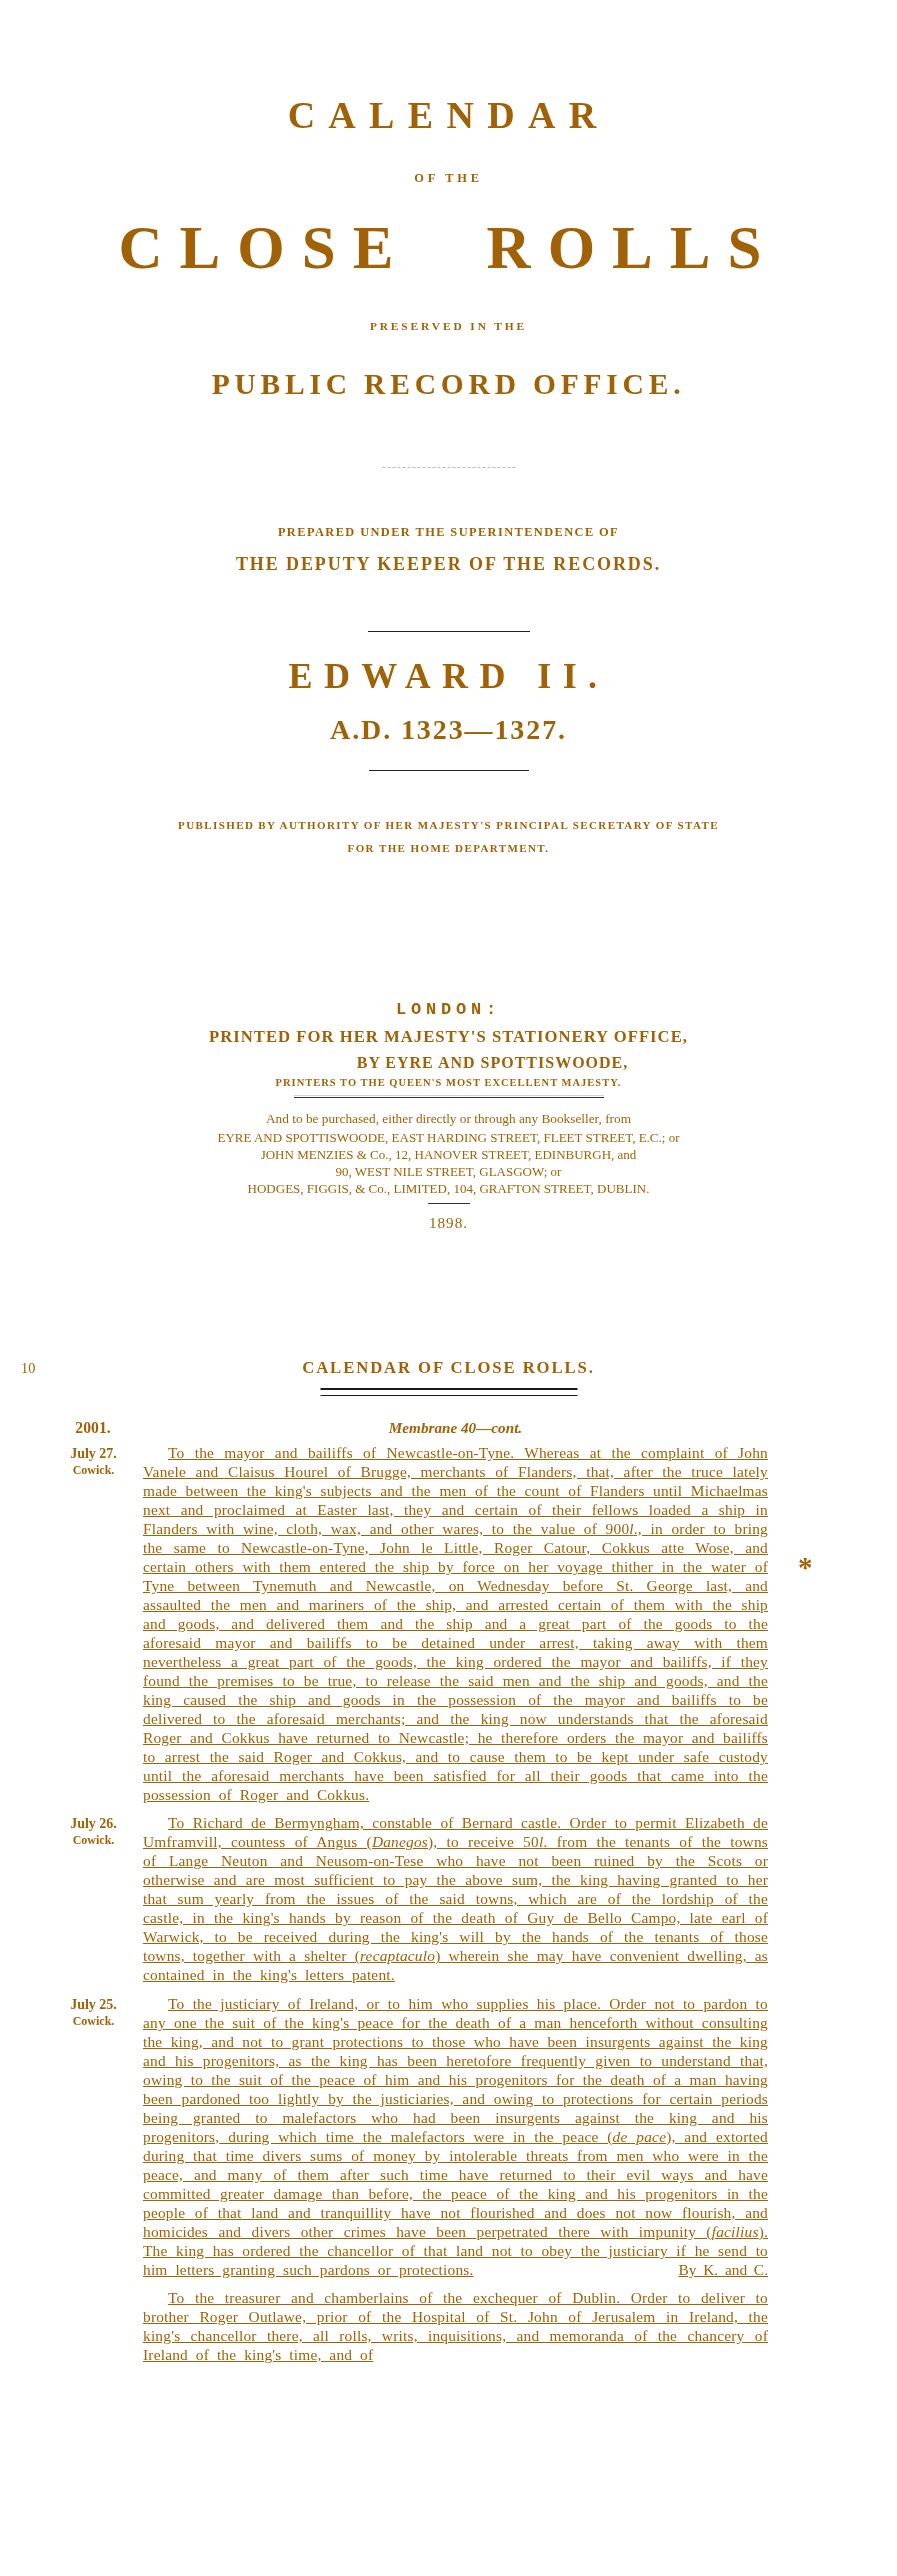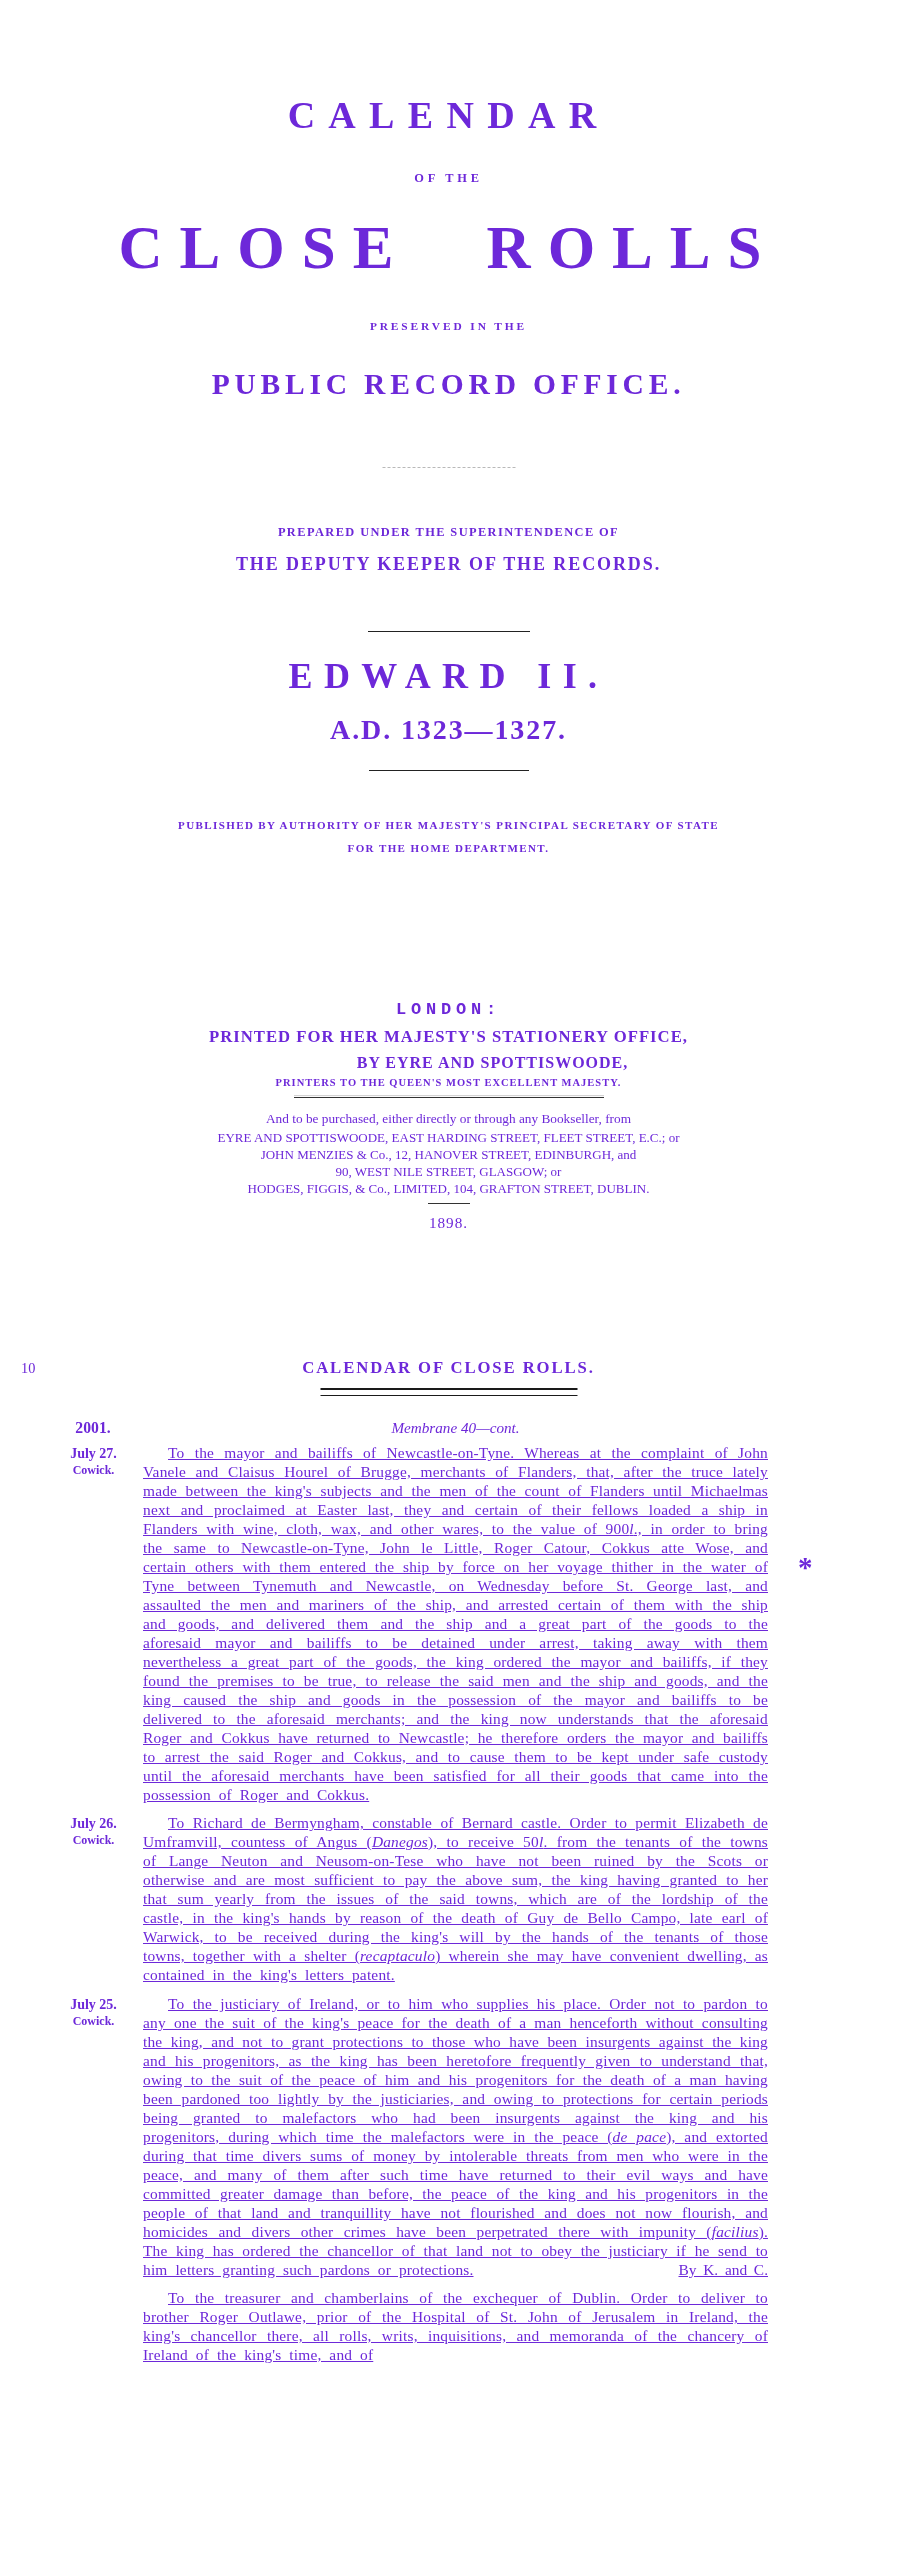--- a/index.html
+++ b/index.html
@@ -1,21 +1,21 @@
 <!DOCTYPE html>
 <html><head>
 <meta charset="utf-8">
 <style>
   html,body{margin:0;padding:0;background:#e8e8e8;}
   .sheet{
     position:relative;
     width:897px;height:2576px;
     margin:0 auto;
     background:#ffffff;
-    color:#6d28d9;
+    color:#a16207;
     font-family:"Liberation Serif","DejaVu Serif",serif;
     overflow:hidden;
   }
   .abs{position:absolute;left:0;width:100%;text-align:center;}
 
   
   .t-calendar{top:93px;font-size:38px;font-weight:bold;letter-spacing:13.3px;}
   .t-ofthe{top:171px;font-size:12.4px;font-weight:bold;letter-spacing:3.8px;}
   .t-close{top:213px;font-size:61px;font-weight:bold;letter-spacing:17px;word-spacing:44px;}
   .t-preserved{top:320px;font-size:11.4px;font-weight:bold;letter-spacing:2.9px;}
@@ -42,21 +42,21 @@
   .rule-d{top:1203px;left:50%;width:42px;border-top:1.4px solid #333;transform:translateX(-50%);position:absolute;}
   .t-year{top:1214px;font-size:15.2px;letter-spacing:1px;}
 
   
   .page-num{position:absolute;left:21px;top:1360px;font-size:14.3px;}
   .running-title{top:1358px;font-size:16.7px;font-weight:bold;letter-spacing:1.9px;}
   .double-rule{position:absolute;top:1388px;left:50%;transform:translateX(-50%);width:257px;height:4.8px;border-top:2.4px solid #1a1a1a;border-bottom:1px solid #1a1a1a;}
   .year-label{position:absolute;left:48px;top:1419px;width:90px;text-align:center;font-weight:bold;font-size:15.7px;}
   .margin-asterisk{position:absolute;left:798px;top:1551px;font-size:29px;font-weight:bold;}
   .entries{position:absolute;left:143px;top:1419px;width:625px;}
-  .membrane{text-align:center;font-weight:normal;font-style:italic;font-size:15.2px;margin:0 0 5.7px 0;}
+  .membrane{text-align:center;font-weight:bold;font-style:italic;font-size:15.2px;margin:0 0 5.7px 0;}
   .entry{position:relative;margin-bottom:9.5px;text-decoration:underline;}
   .margin-note{position:absolute;left:-95px;top:2.9px;width:91px;text-align:center;}
   .m-date{font-weight:bold;font-size:14px;line-height:16px;}
   .m-place{font-weight:bold;font-size:12px;line-height:14.3px;margin-top:1px;}
   .entry-text{margin:0;text-align:justify;font-size:15.4px;line-height:19px;text-indent:25px;word-spacing:3.8px;letter-spacing:0.2px;}
   .entry-text .it{font-style:italic;}
   .byline{text-align:right;font-size:15.4px;line-height:19px;word-spacing:2.9px;}
   .byline.inline{margin-top:-19px;}
 </style>
 </head>

